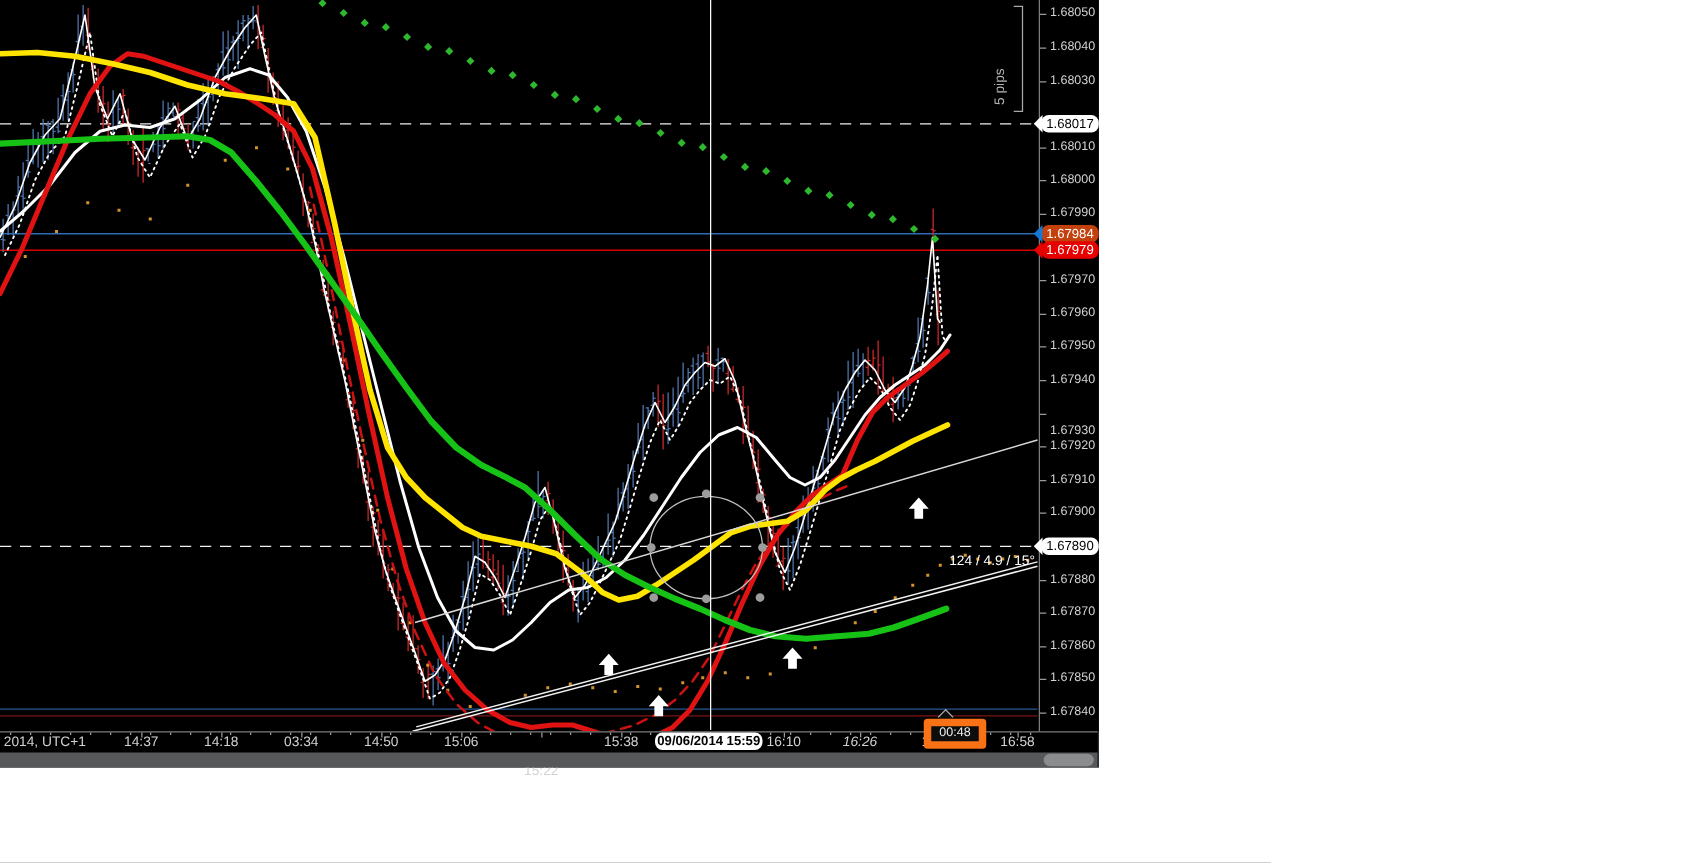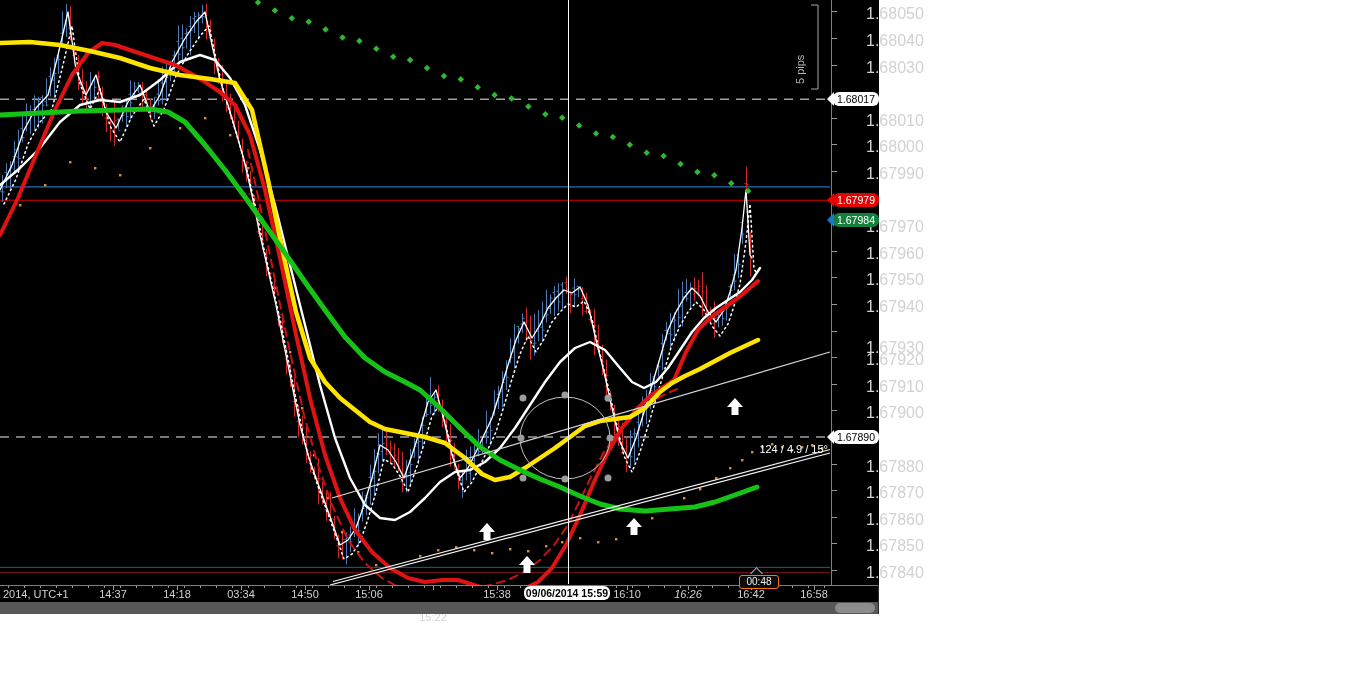--- a/index.html
+++ b/index.html
@@ -4,44 +4,44 @@
 <style>
   html,body{margin:0;padding:0;background:#fff;}
   .page{position:relative;width:1346px;height:690px;background:#ffffff;overflow:hidden;
         font-family:"Liberation Sans",sans-serif;}
   .chart-window{position:absolute;left:0;top:0;width:878px;height:614px;background:#000;
                 border-right:1px solid #2a2a2a;}
   #plot{position:absolute;left:0;top:0;background:#000;}
   .price-axis{position:absolute;left:831px;top:0;width:47px;height:585px;background:#000;
               border-left:1px solid #7d7d7d;overflow:visible;}
   .ptick{position:absolute;left:0;width:5px;height:1px;background:#9a9a9a;}
-  .plabel{position:absolute;left:8px;color:#d2d2d2;font-size:16px;white-space:nowrap;margin-left:26px;}
+  .plabel{position:absolute;left:8px;color:#d2d2d2;font-size:10px;white-space:nowrap;}
   .pill{position:absolute;left:1px;width:46px;height:14px;line-height:14px;text-align:center;
         font-size:10.5px;border-radius:6px;z-index:5;}
   .pill::before{content:"";position:absolute;left:-6px;top:0;width:0;height:0;
         border-top:7px solid transparent;border-bottom:7px solid transparent;
         border-right:7px solid var(--bg);}
   .pill.white{--bg:#ffffff;background:#ffffff;color:#000;}
-  .pill.blue{--bg:#1578d2;background:#15803d;color:#fff;margin-top:33px;}
+  .pill.blue{--bg:#1578d2;background:#c2410c;color:#fff;}
   .pill.red{--bg:#e60000;background:#e60000;color:#fff;}
   .time-axis{position:absolute;left:0;top:585px;width:878px;height:16px;background:#000;
              border-top:1px solid #7d7d7d;}
   .tlabel{position:absolute;top:2px;transform:translateX(-50%);color:#d2d2d2;font-size:11px;white-space:nowrap;}
   .ttick{position:absolute;top:0;width:1px;background:#9a9a9a;}
   .era-label{position:absolute;left:3px;top:2px;color:#d2d2d2;font-size:11px;white-space:nowrap;}
   .time-pill{position:absolute;top:0px;height:14px;line-height:14px;background:#fff;color:#000;
              border-radius:6px;text-align:center;font-size:10.5px;font-weight:600;z-index:6;}
   .hscroll{position:absolute;left:0;top:602px;width:878px;height:12px;background:#57585a;}
   .hthumb{position:absolute;right:3px;top:1px;width:40px;height:10px;background:#8b8c8e;border-radius:5px;}
   .pips-label{position:absolute;left:794px;top:84px;transform-origin:0 0;transform:rotate(-90deg);
               color:#b5b5b5;font-size:11px;white-space:nowrap;z-index:4;}
   .measure-label{position:absolute;left:640px;top:443px;width:188px;text-align:right;
                  color:#ffffff;font-size:11px;z-index:4;white-space:nowrap;}
   .timer-bubble{position:absolute;left:739px;top:575px;width:38px;height:12px;line-height:12px;
-                background:#0d0d0d;border:1px solid #f97316;border-radius:3px;color:#f0f0f0;
+                background:#0d0d0d;border:6px solid #f97316;border-radius:3px;color:#f0f0f0;
                 font-size:10px;text-align:center;z-index:7;}
   .timer-caret{position:absolute;left:752px;top:569px;width:8px;height:8px;background:#0d0d0d;
                border-left:1px solid #b5b5b5;border-top:1px solid #b5b5b5;transform:rotate(45deg);z-index:6;}
 </style>
 </head>
 <body>
 
 <div class="page">
   <div class="chart-window">
     <svg id="plot" width="831" height="585">

